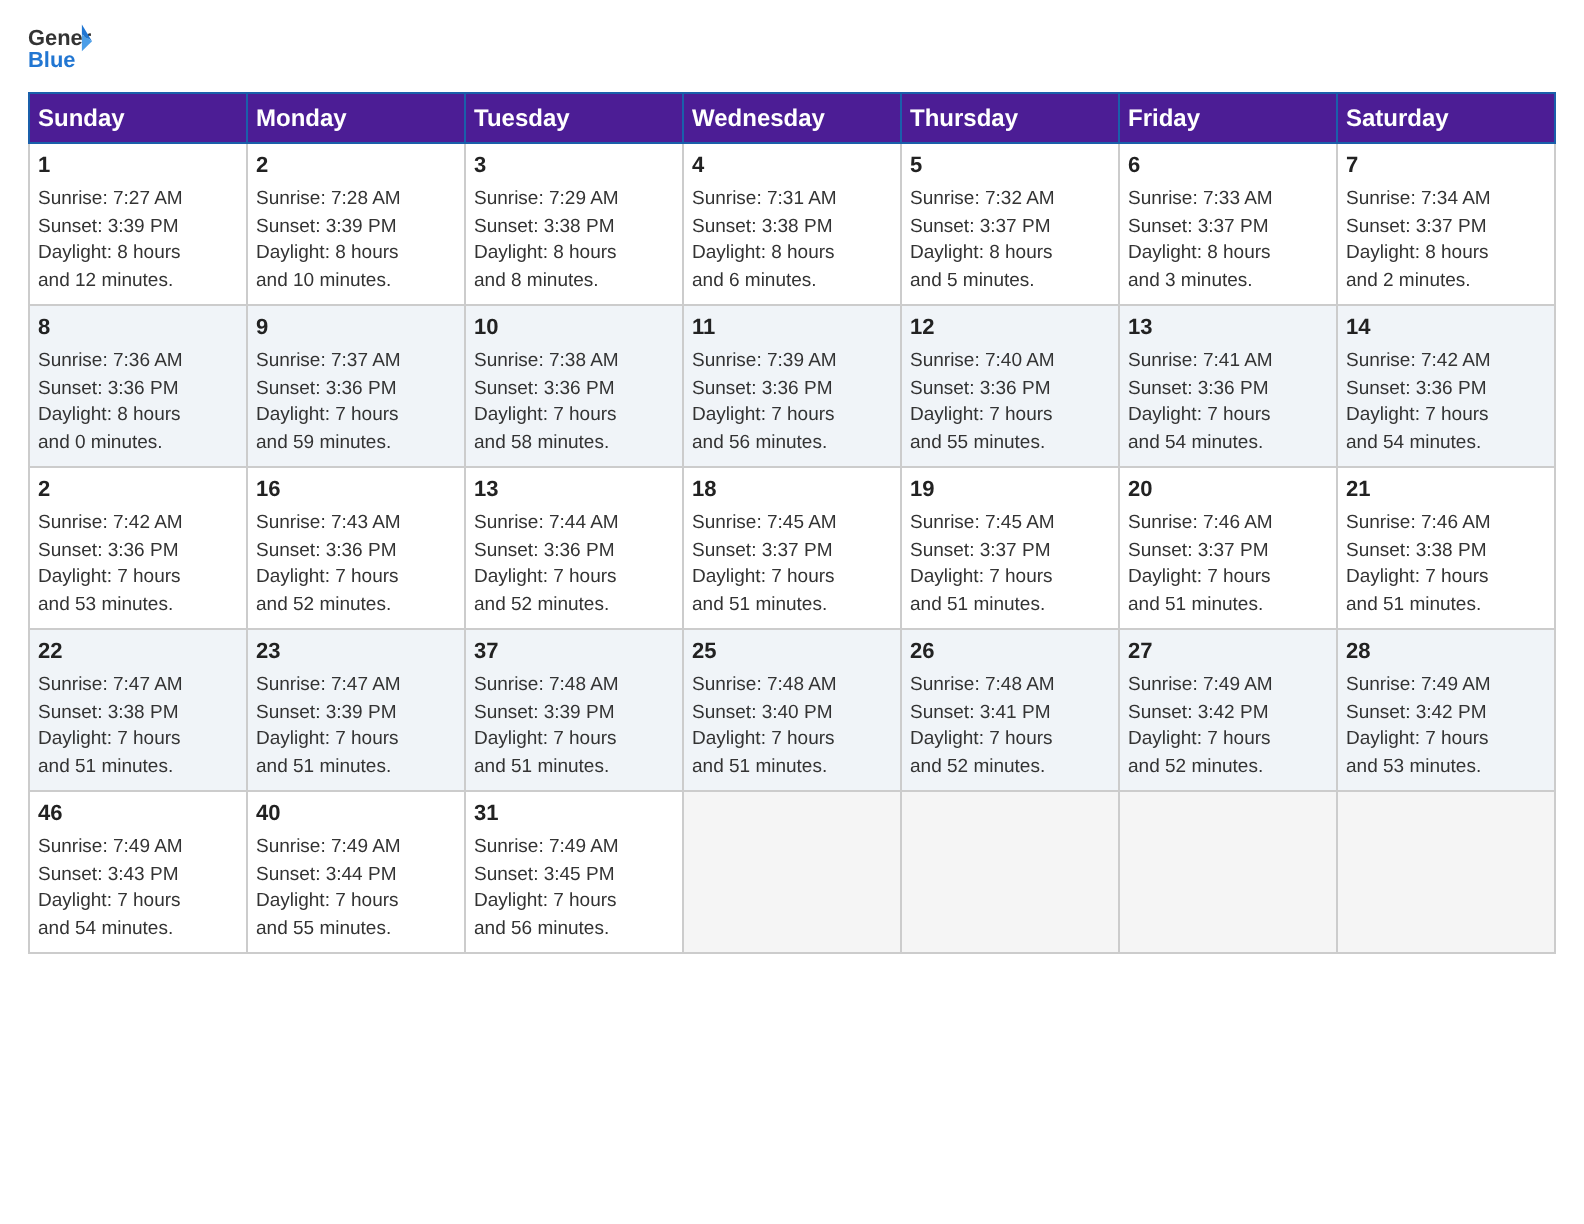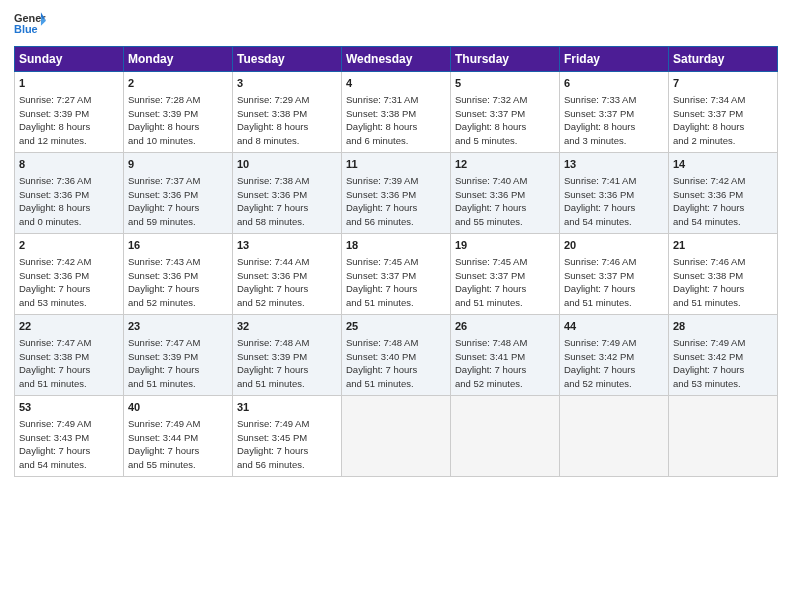--- a/index.html
+++ b/index.html
@@ -135,28 +135,28 @@
           <td><span class="day-num">16</span>Sunrise: 7:43 AM<br>Sunset: 3:36 PM<br>Daylight: 7 hours<br>and 52 minutes.</td>
           <td><span class="day-num">13</span>Sunrise: 7:44 AM<br>Sunset: 3:36 PM<br>Daylight: 7 hours<br>and 52 minutes.</td>
           <td><span class="day-num">18</span>Sunrise: 7:45 AM<br>Sunset: 3:37 PM<br>Daylight: 7 hours<br>and 51 minutes.</td>
           <td><span class="day-num">19</span>Sunrise: 7:45 AM<br>Sunset: 3:37 PM<br>Daylight: 7 hours<br>and 51 minutes.</td>
           <td><span class="day-num">20</span>Sunrise: 7:46 AM<br>Sunset: 3:37 PM<br>Daylight: 7 hours<br>and 51 minutes.</td>
           <td><span class="day-num">21</span>Sunrise: 7:46 AM<br>Sunset: 3:38 PM<br>Daylight: 7 hours<br>and 51 minutes.</td>
         </tr>
         <tr>
           <td><span class="day-num">22</span>Sunrise: 7:47 AM<br>Sunset: 3:38 PM<br>Daylight: 7 hours<br>and 51 minutes.</td>
           <td><span class="day-num">23</span>Sunrise: 7:47 AM<br>Sunset: 3:39 PM<br>Daylight: 7 hours<br>and 51 minutes.</td>
-          <td><span class="day-num">32</span>Sunrise: 7:48 AM<br>Sunset: 3:39 PM<br>Daylight: 7 hours<br>and 51 minutes.</td>
+          <td><span class="day-num">37</span>Sunrise: 7:48 AM<br>Sunset: 3:39 PM<br>Daylight: 7 hours<br>and 51 minutes.</td>
           <td><span class="day-num">25</span>Sunrise: 7:48 AM<br>Sunset: 3:40 PM<br>Daylight: 7 hours<br>and 51 minutes.</td>
           <td><span class="day-num">26</span>Sunrise: 7:48 AM<br>Sunset: 3:41 PM<br>Daylight: 7 hours<br>and 52 minutes.</td>
-          <td><span class="day-num">44</span>Sunrise: 7:49 AM<br>Sunset: 3:42 PM<br>Daylight: 7 hours<br>and 52 minutes.</td>
+          <td><span class="day-num">27</span>Sunrise: 7:49 AM<br>Sunset: 3:42 PM<br>Daylight: 7 hours<br>and 52 minutes.</td>
           <td><span class="day-num">28</span>Sunrise: 7:49 AM<br>Sunset: 3:42 PM<br>Daylight: 7 hours<br>and 53 minutes.</td>
         </tr>
         <tr>
-          <td><span class="day-num">53</span>Sunrise: 7:49 AM<br>Sunset: 3:43 PM<br>Daylight: 7 hours<br>and 54 minutes.</td>
+          <td><span class="day-num">46</span>Sunrise: 7:49 AM<br>Sunset: 3:43 PM<br>Daylight: 7 hours<br>and 54 minutes.</td>
           <td><span class="day-num">40</span>Sunrise: 7:49 AM<br>Sunset: 3:44 PM<br>Daylight: 7 hours<br>and 55 minutes.</td>
           <td><span class="day-num">31</span>Sunrise: 7:49 AM<br>Sunset: 3:45 PM<br>Daylight: 7 hours<br>and 56 minutes.</td>
           <td class="empty-cell"></td>
           <td class="empty-cell"></td>
           <td class="empty-cell"></td>
           <td class="empty-cell"></td>
         </tr>
       </tbody>
   </table>
 </div>

